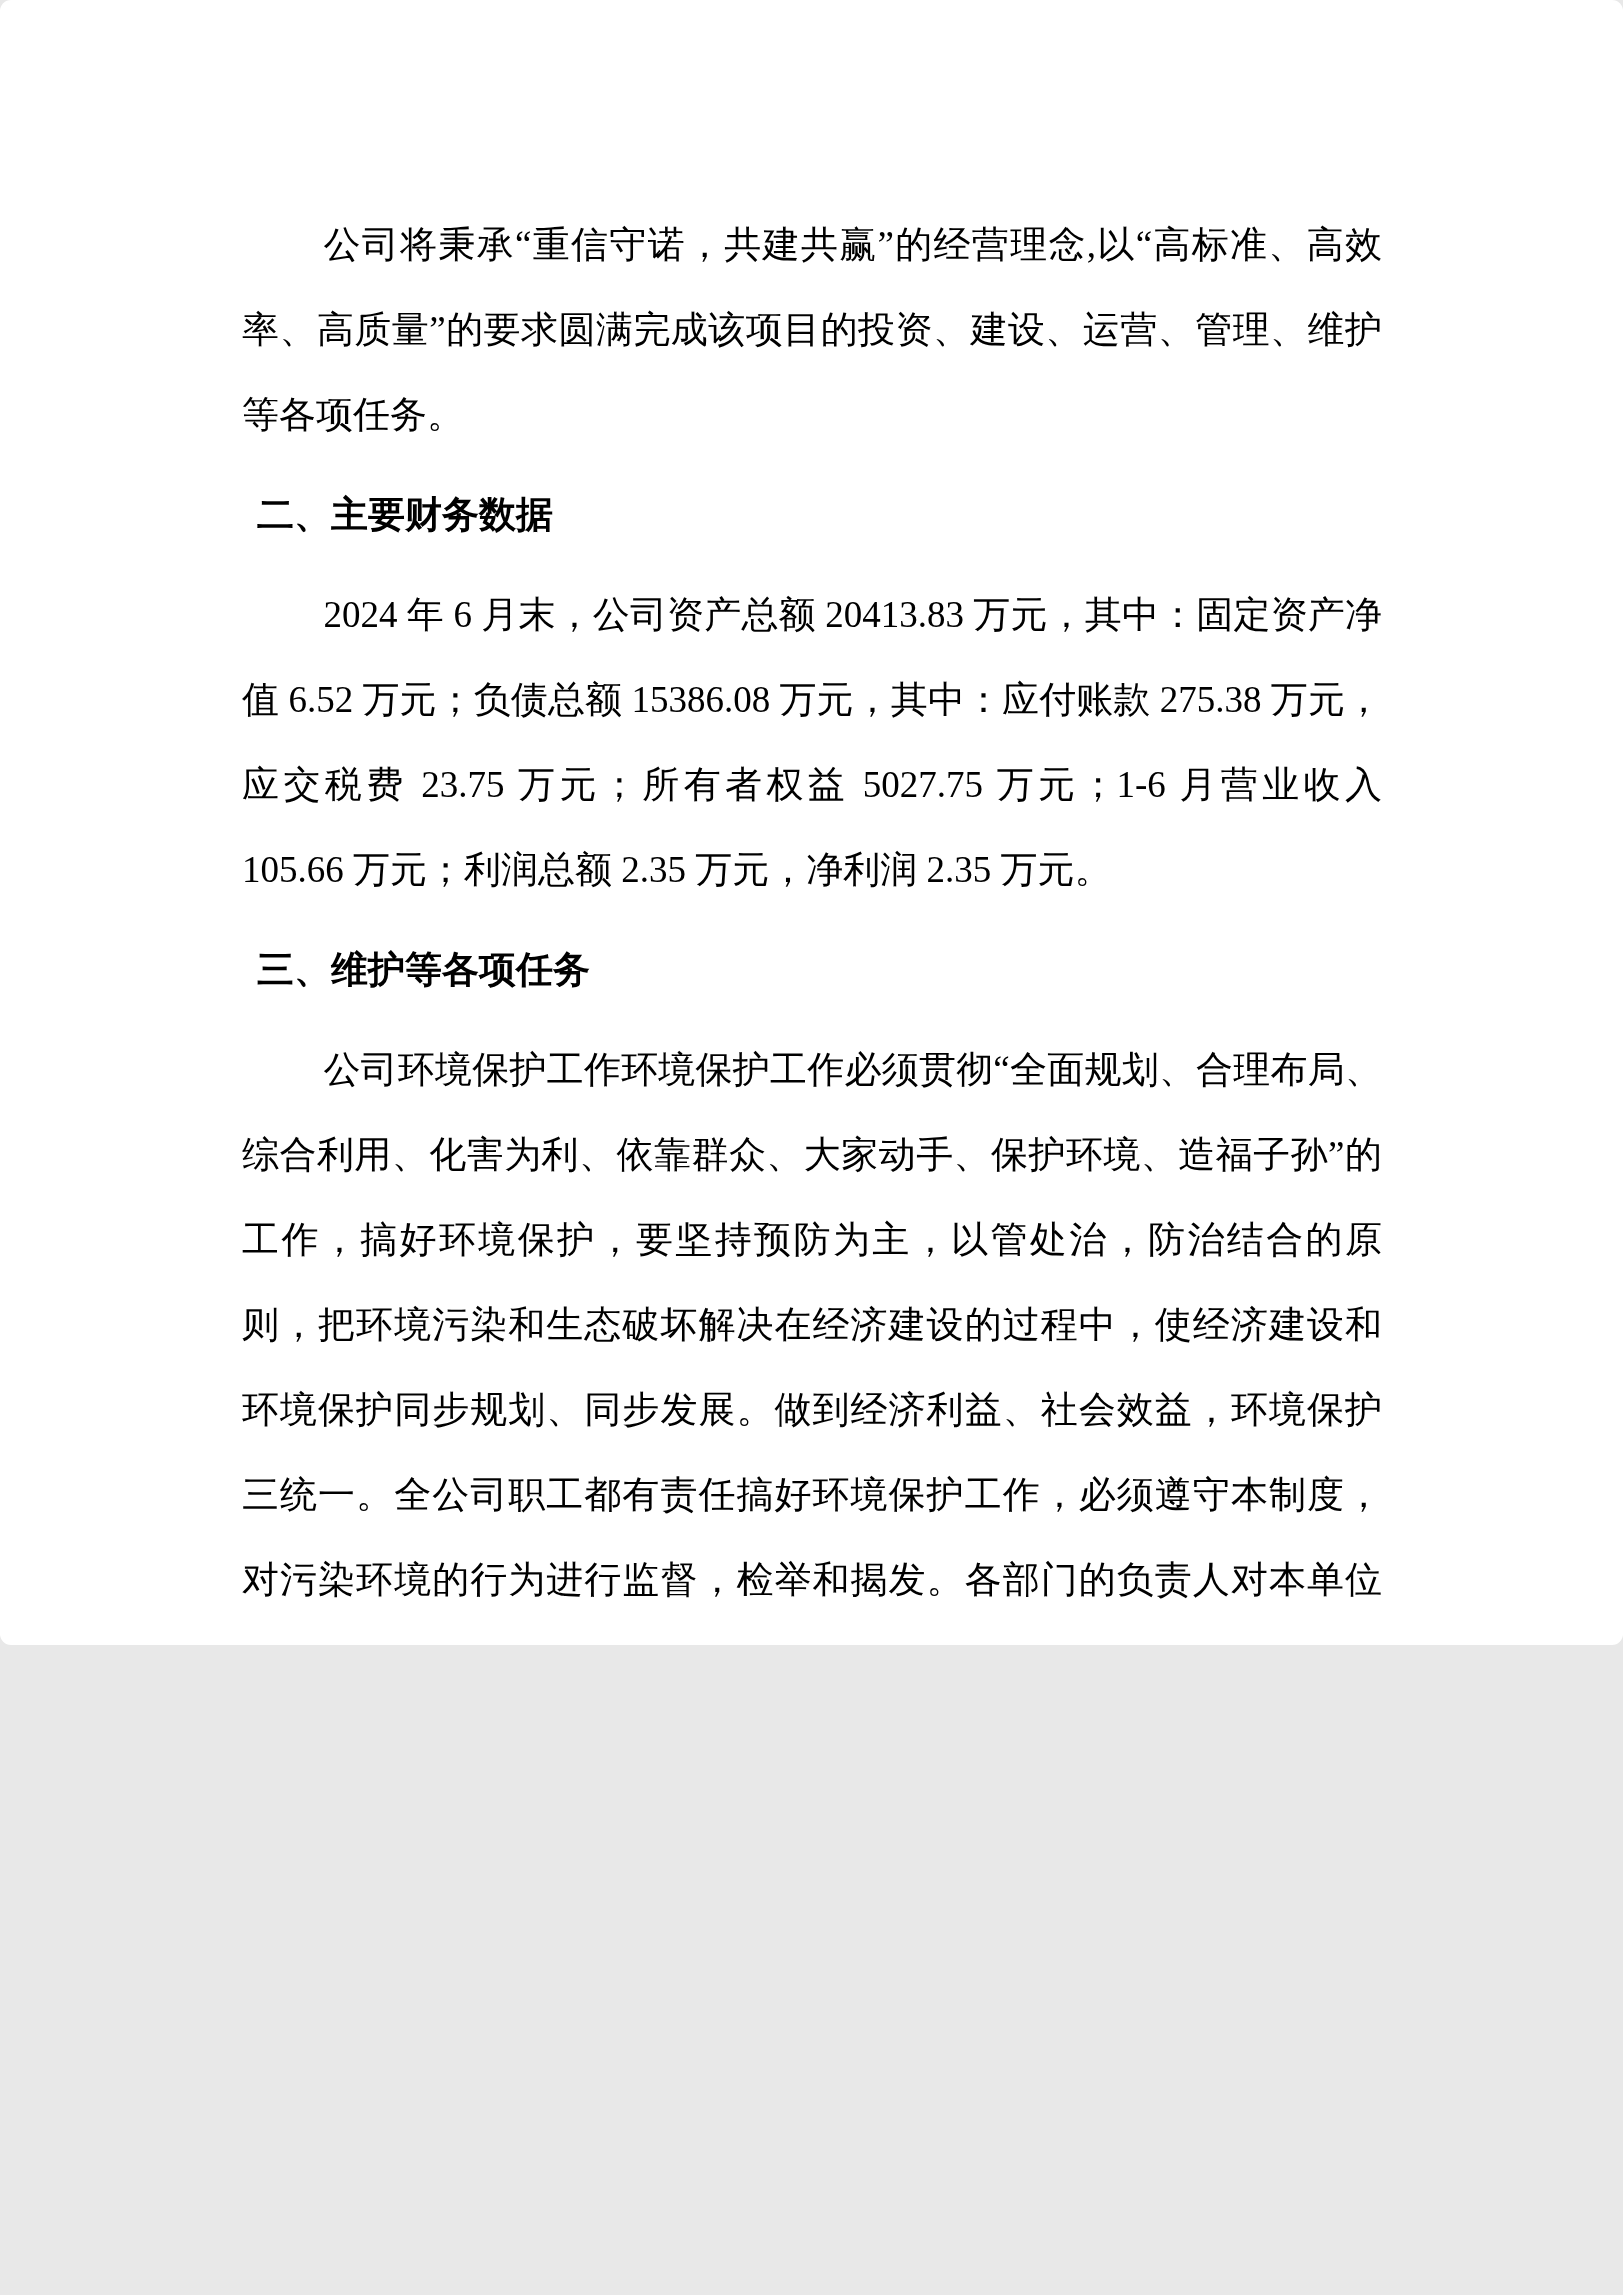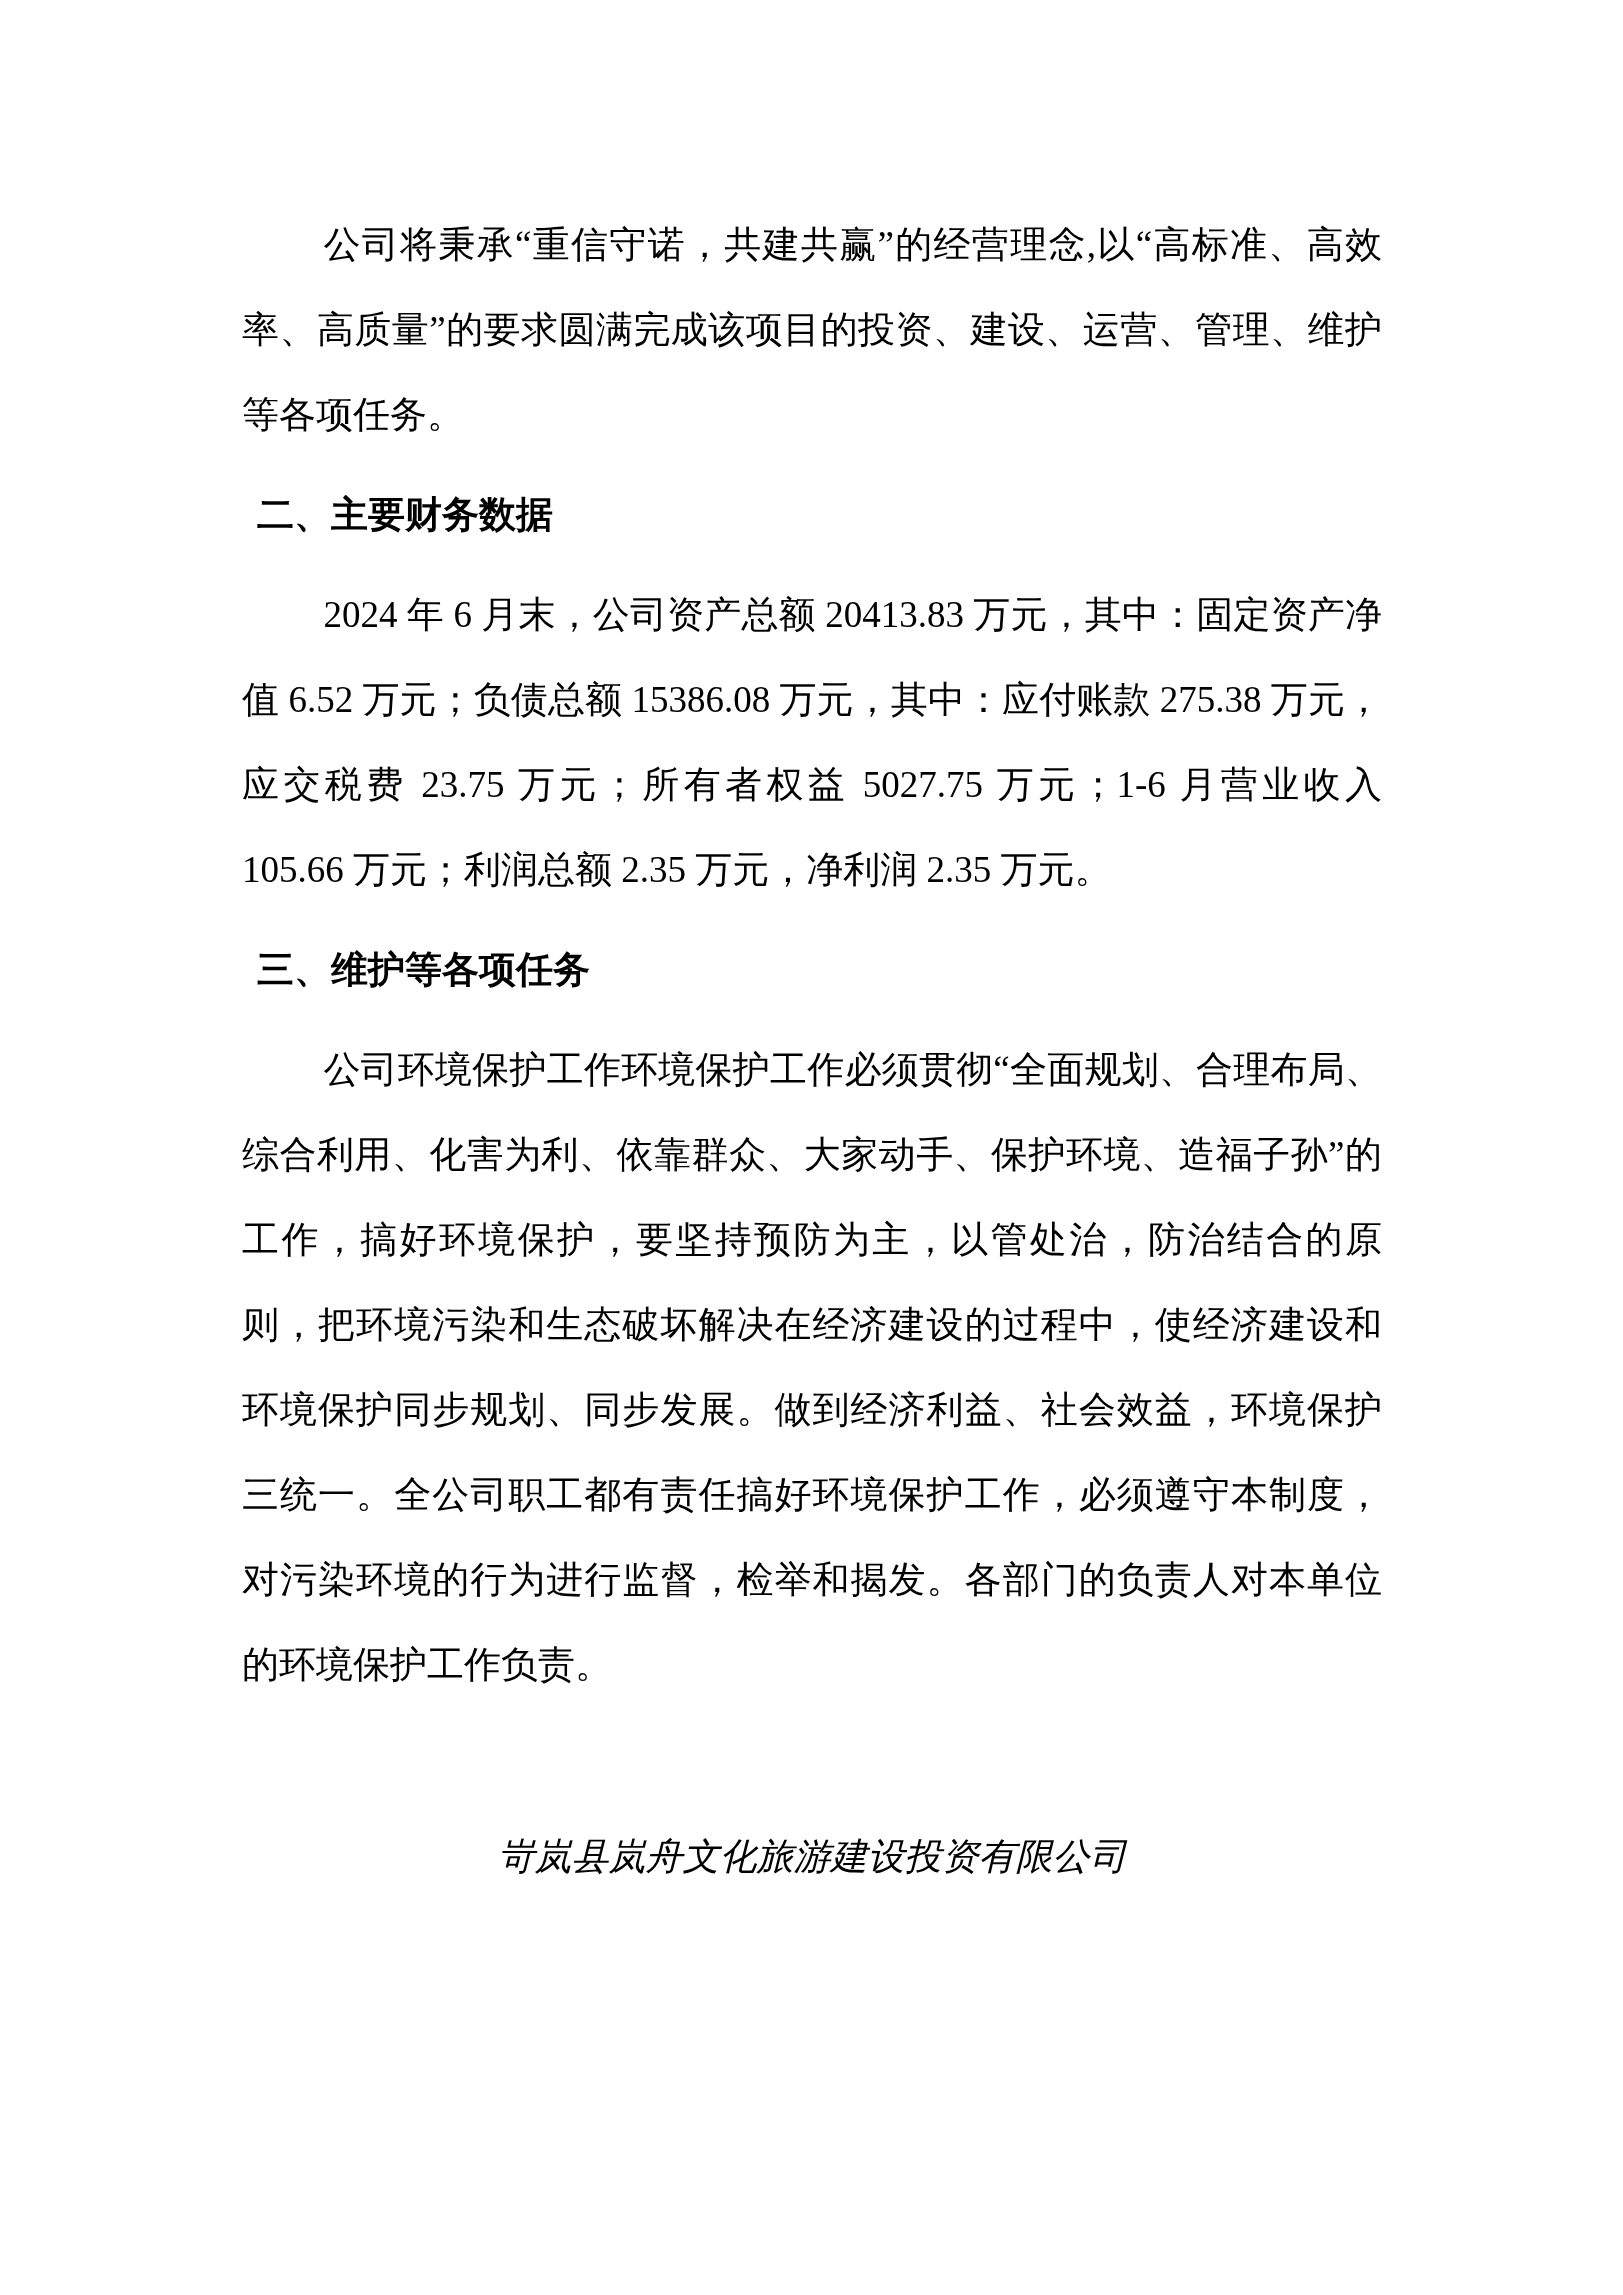--- a/index.html
+++ b/index.html
@@ -3,26 +3,27 @@
 <meta charset="utf-8">
 <style>
   html, body {
     margin: 0;
     padding: 0;
     background: #e8e8e8;
   }
   .page {
     position: relative;
     width: 1623px;
-    height: 2295px;
+    height: 1645px;
     margin: 0 auto;
     background: #ffffff;
     overflow: hidden;
     font-family: "Liberation Serif", "DejaVu Serif", serif;
     color: #000000;
+    border-radius: 11px;
   }
   .content {
     position: absolute;
     left: 242px;
     top: 202px;
     width: 1140px;
     font-size: 37px;
     line-height: 85px;
     text-align: justify;
     text-justify: inter-character;

